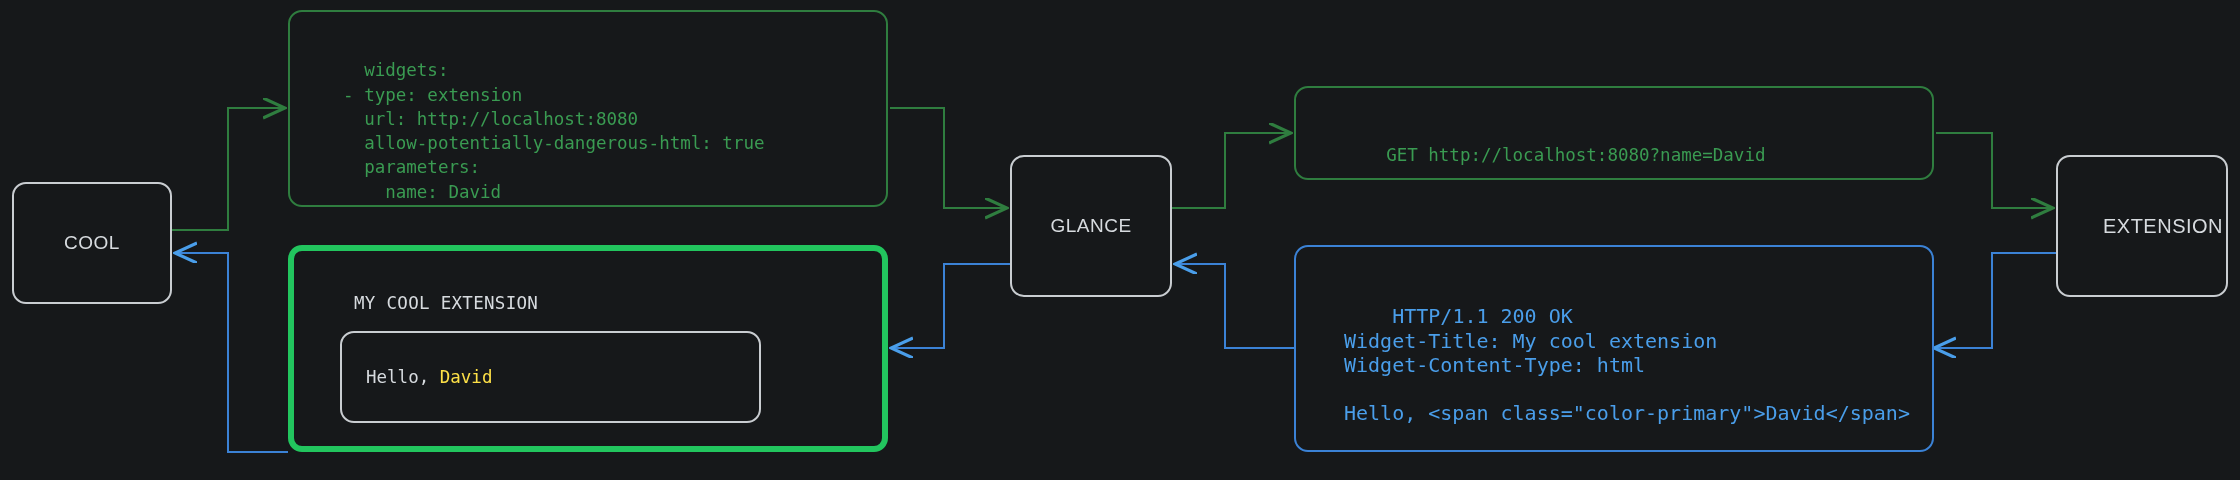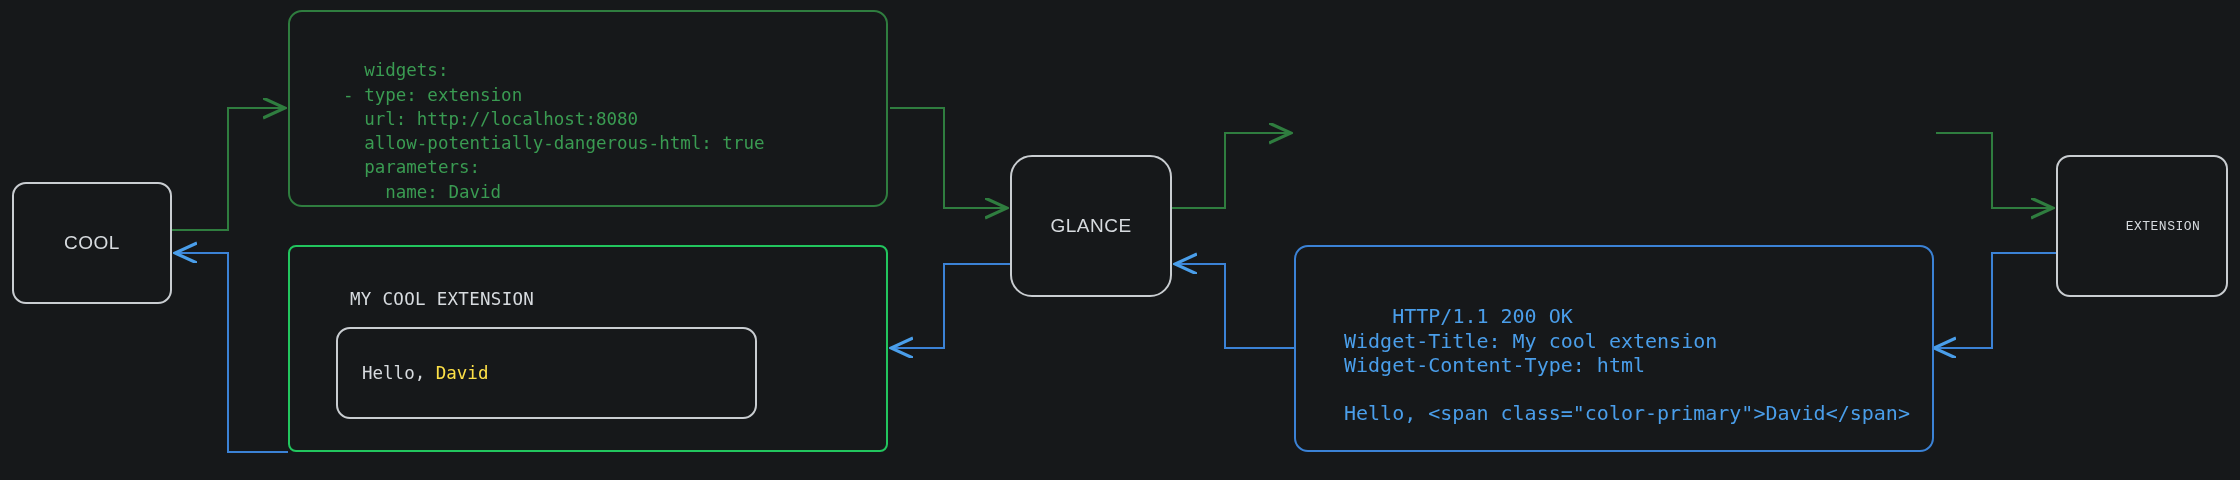--- a/index.html
+++ b/index.html
@@ -4,46 +4,46 @@
 <style>
   html,body{margin:0;padding:0;background:#16181a;}
   body{width:2240px;height:480px;overflow:hidden;font-family:"Liberation Sans",sans-serif;}
   #stage{position:relative;width:2240px;height:480px;background:#16181a;}
   svg.wires{position:absolute;left:0;top:0;width:2240px;height:480px;pointer-events:none;}
 
   .node{position:absolute;box-sizing:border-box;border:2px solid #c9cdd1;border-radius:14px;
         background:#16181a;display:flex;align-items:center;justify-content:center;}
   .node .lbl{color:#d7dbdf;letter-spacing:.5px;}
   .node.sans .lbl{font-family:"Liberation Sans",sans-serif;font-size:19px;}
-  .node.mono .lbl{font-family:Liberation Mono, monospace;font-size:13px;margin-left:42px;}
+  .node.mono .lbl{font-family:Liberation Sans, sans-serif;font-size:20px;margin-left:42px;}
 
   .codebox{position:absolute;box-sizing:border-box;border:2px solid;border-radius:14px;background:#16181a;
            font-family:"DejaVu Sans Mono","Liberation Mono",monospace;white-space:pre;}
   .codebox.green{border-color:#2f7d3f;color:#3a9b52;}
   .codebox.blue{border-color:#3b82d6;color:#4a9eea;}
 
   #yaml{left:288px;top:10px;width:600px;height:197px;font-size:17.5px;line-height:24.3px;
         padding:22px 16px 0 32px;}
   #getbox{left:1294px;top:86px;width:640px;height:94px;font-size:17.5px;line-height:24.3px;
         padding:31px 0 0 48px;}
   #respbox{left:1294px;top:245px;width:640px;height:207px;font-size:20px;line-height:24.3px;
         padding:33px 0 0 48px;}
 
   #widgetbox{position:absolute;left:288px;top:245px;width:600px;height:207px;box-sizing:border-box;
-        border:2px solid #22c55e;border-radius:8px;background:#16181a;}
+        border:6px solid #22c55e;border-radius:14px;background:#16181a;}
   #widgetTitle{position:absolute;left:60px;top:42px;color:#d7dbdf;
         font-family:"DejaVu Sans Mono","Liberation Mono",monospace;font-size:17.5px;letter-spacing:.3px;}
   #widgetInner{position:absolute;left:46px;top:80px;width:421px;height:92px;box-sizing:border-box;
         border:2px solid #c9cdd1;border-radius:14px;background:#16181a;}
   #widgetBody{position:absolute;left:24px;top:34px;color:#d7dbdf;
         font-family:"DejaVu Sans Mono","Liberation Mono",monospace;font-size:17.5px;}
   #widgetBody .accent{color:#fde047;}
 
   #userNode{left:12px;top:182px;width:160px;height:122px;}
-  #glanceNode{left:1010px;top:155px;width:162px;height:142px;border-radius:22px;}
+  #glanceNode{left:1010px;top:155px;width:162px;height:142px;}
   #extNode{left:2056px;top:155px;width:172px;height:142px;}
 </style>
 </head>
 <body>
 
 <div id="stage">
 
   <svg class="wires" viewBox="0 0 2240 480">
     <defs>
       <marker id="ag" markerWidth="12" markerHeight="12" refX="10" refY="5" orient="auto">
@@ -85,20 +85,23 @@
 
   <div class="codebox green" id="yaml">
     <span>widgets:
   - type: extension
     url: http://localhost:8080
     allow-potentially-dangerous-html: true
     parameters:
       name: David</span>
   </div>
 
+  <div class="codebox green" id="getbox">
+    <span>GET http://localhost:8080?name=David</span>
+  </div>
 
   <div class="codebox blue" id="respbox">
     <span>HTTP/1.1 200 OK
 Widget-Title: My cool extension
 Widget-Content-Type: html
 
 Hello, &lt;span class="color-primary"&gt;David&lt;/span&gt;</span>
   </div>
 
   <div id="widgetbox">

